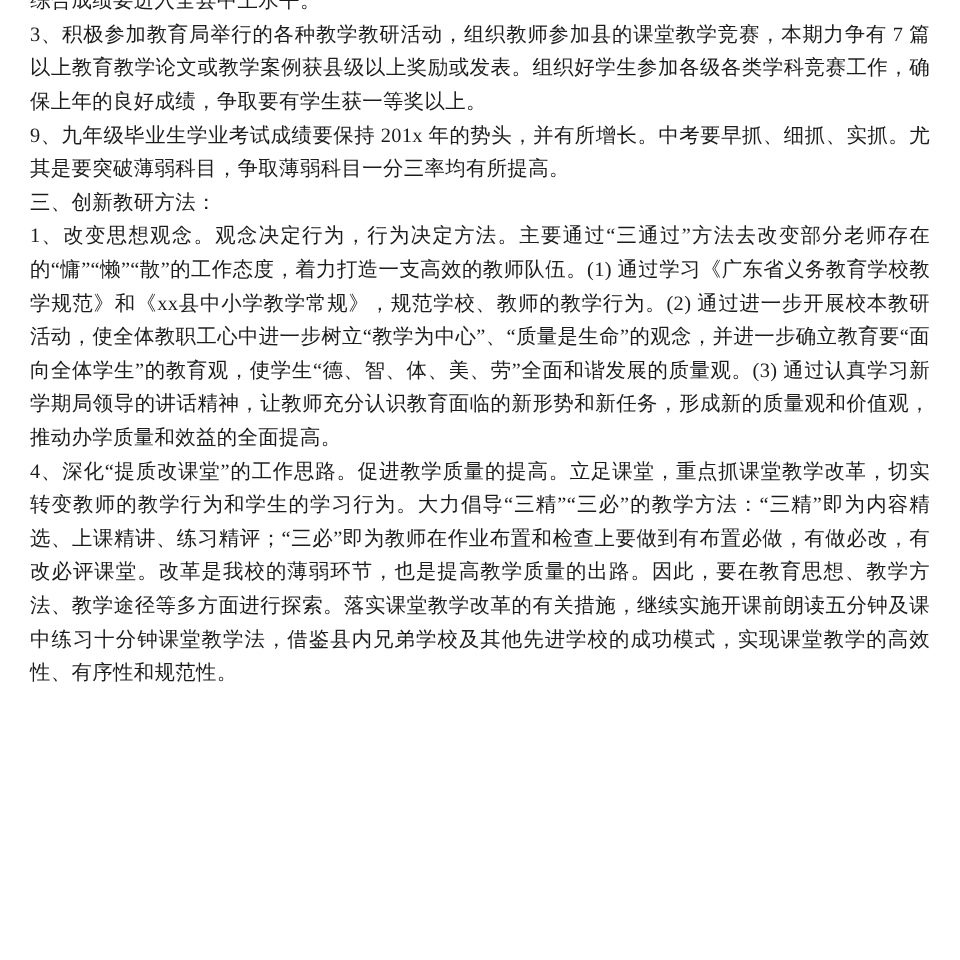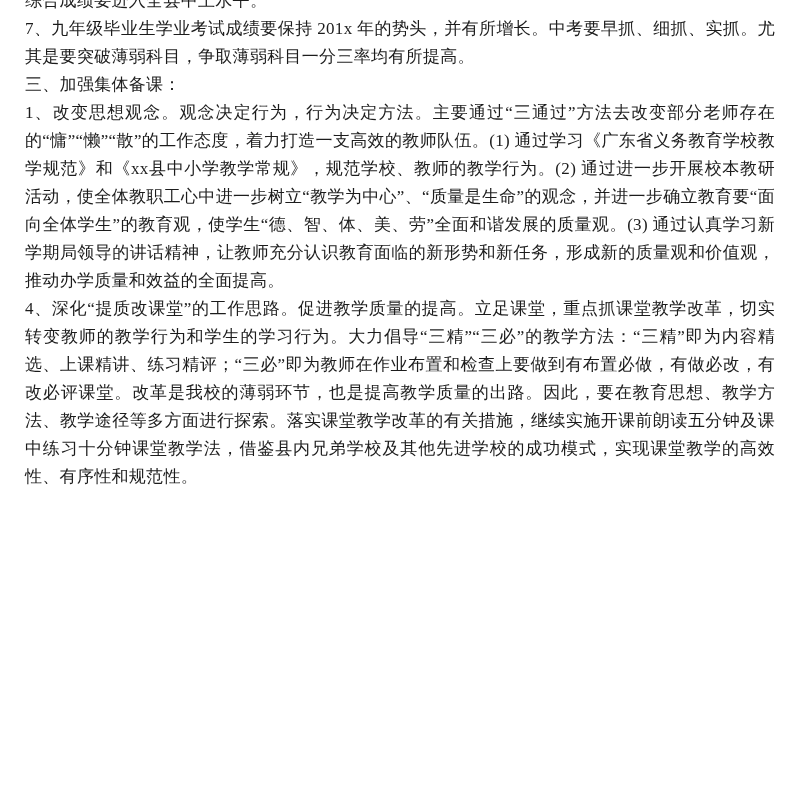--- a/index.html
+++ b/index.html
@@ -29,17 +29,18 @@
     text-justify: inter-ideograph;
     letter-spacing: 0.3px;
     word-break: break-all;
   }
 </style>
 </head>
 <body>
 
 <div class="page">
   <p>综合成绩要进入全县中上水平。</p>
-  <p>7、九年级毕业生学业考试成绩要保持 201x 年的势头，并有所增长。中考要早抓、细抓、实抓。尤其是要突破薄弱科目，争取薄弱科目一分三率均有所提高。</p>
-  <p>三、加强集体备课：</p>
+  <p>3、积极参加教育局举行的各种教学教研活动，组织教师参加县的课堂教学竞赛，本期力争有 7 篇以上教育教学论文或教学案例获县级以上奖励或发表。组织好学生参加各级各类学科竞赛工作，确保上年的良好成绩，争取要有学生获一等奖以上。</p>
+  <p>9、九年级毕业生学业考试成绩要保持 201x 年的势头，并有所增长。中考要早抓、细抓、实抓。尤其是要突破薄弱科目，争取薄弱科目一分三率均有所提高。</p>
+  <p>三、创新教研方法：</p>
   <p>1、改变思想观念。观念决定行为，行为决定方法。主要通过“三通过”方法去改变部分老师存在的“慵”“懒”“散”的工作态度，着力打造一支高效的教师队伍。(1) 通过学习《广东省义务教育学校教学规范》和《xx县中小学教学常规》，规范学校、教师的教学行为。(2) 通过进一步开展校本教研活动，使全体教职工心中进一步树立“教学为中心”、“质量是生命”的观念，并进一步确立教育要“面向全体学生”的教育观，使学生“德、智、体、美、劳”全面和谐发展的质量观。(3) 通过认真学习新学期局领导的讲话精神，让教师充分认识教育面临的新形势和新任务，形成新的质量观和价值观，推动办学质量和效益的全面提高。</p>
   <p>4、深化“提质改课堂”的工作思路。促进教学质量的提高。立足课堂，重点抓课堂教学改革，切实转变教师的教学行为和学生的学习行为。大力倡导“三精”“三必”的教学方法：“三精”即为内容精选、上课精讲、练习精评；“三必”即为教师在作业布置和检查上要做到有布置必做，有做必改，有改必评课堂。改革是我校的薄弱环节，也是提高教学质量的出路。因此，要在教育思想、教学方法、教学途径等多方面进行探索。落实课堂教学改革的有关措施，继续实施开课前朗读五分钟及课中练习十分钟课堂教学法，借鉴县内兄弟学校及其他先进学校的成功模式，实现课堂教学的高效性、有序性和规范性。</p>
 </div>
 
 </body></html>

